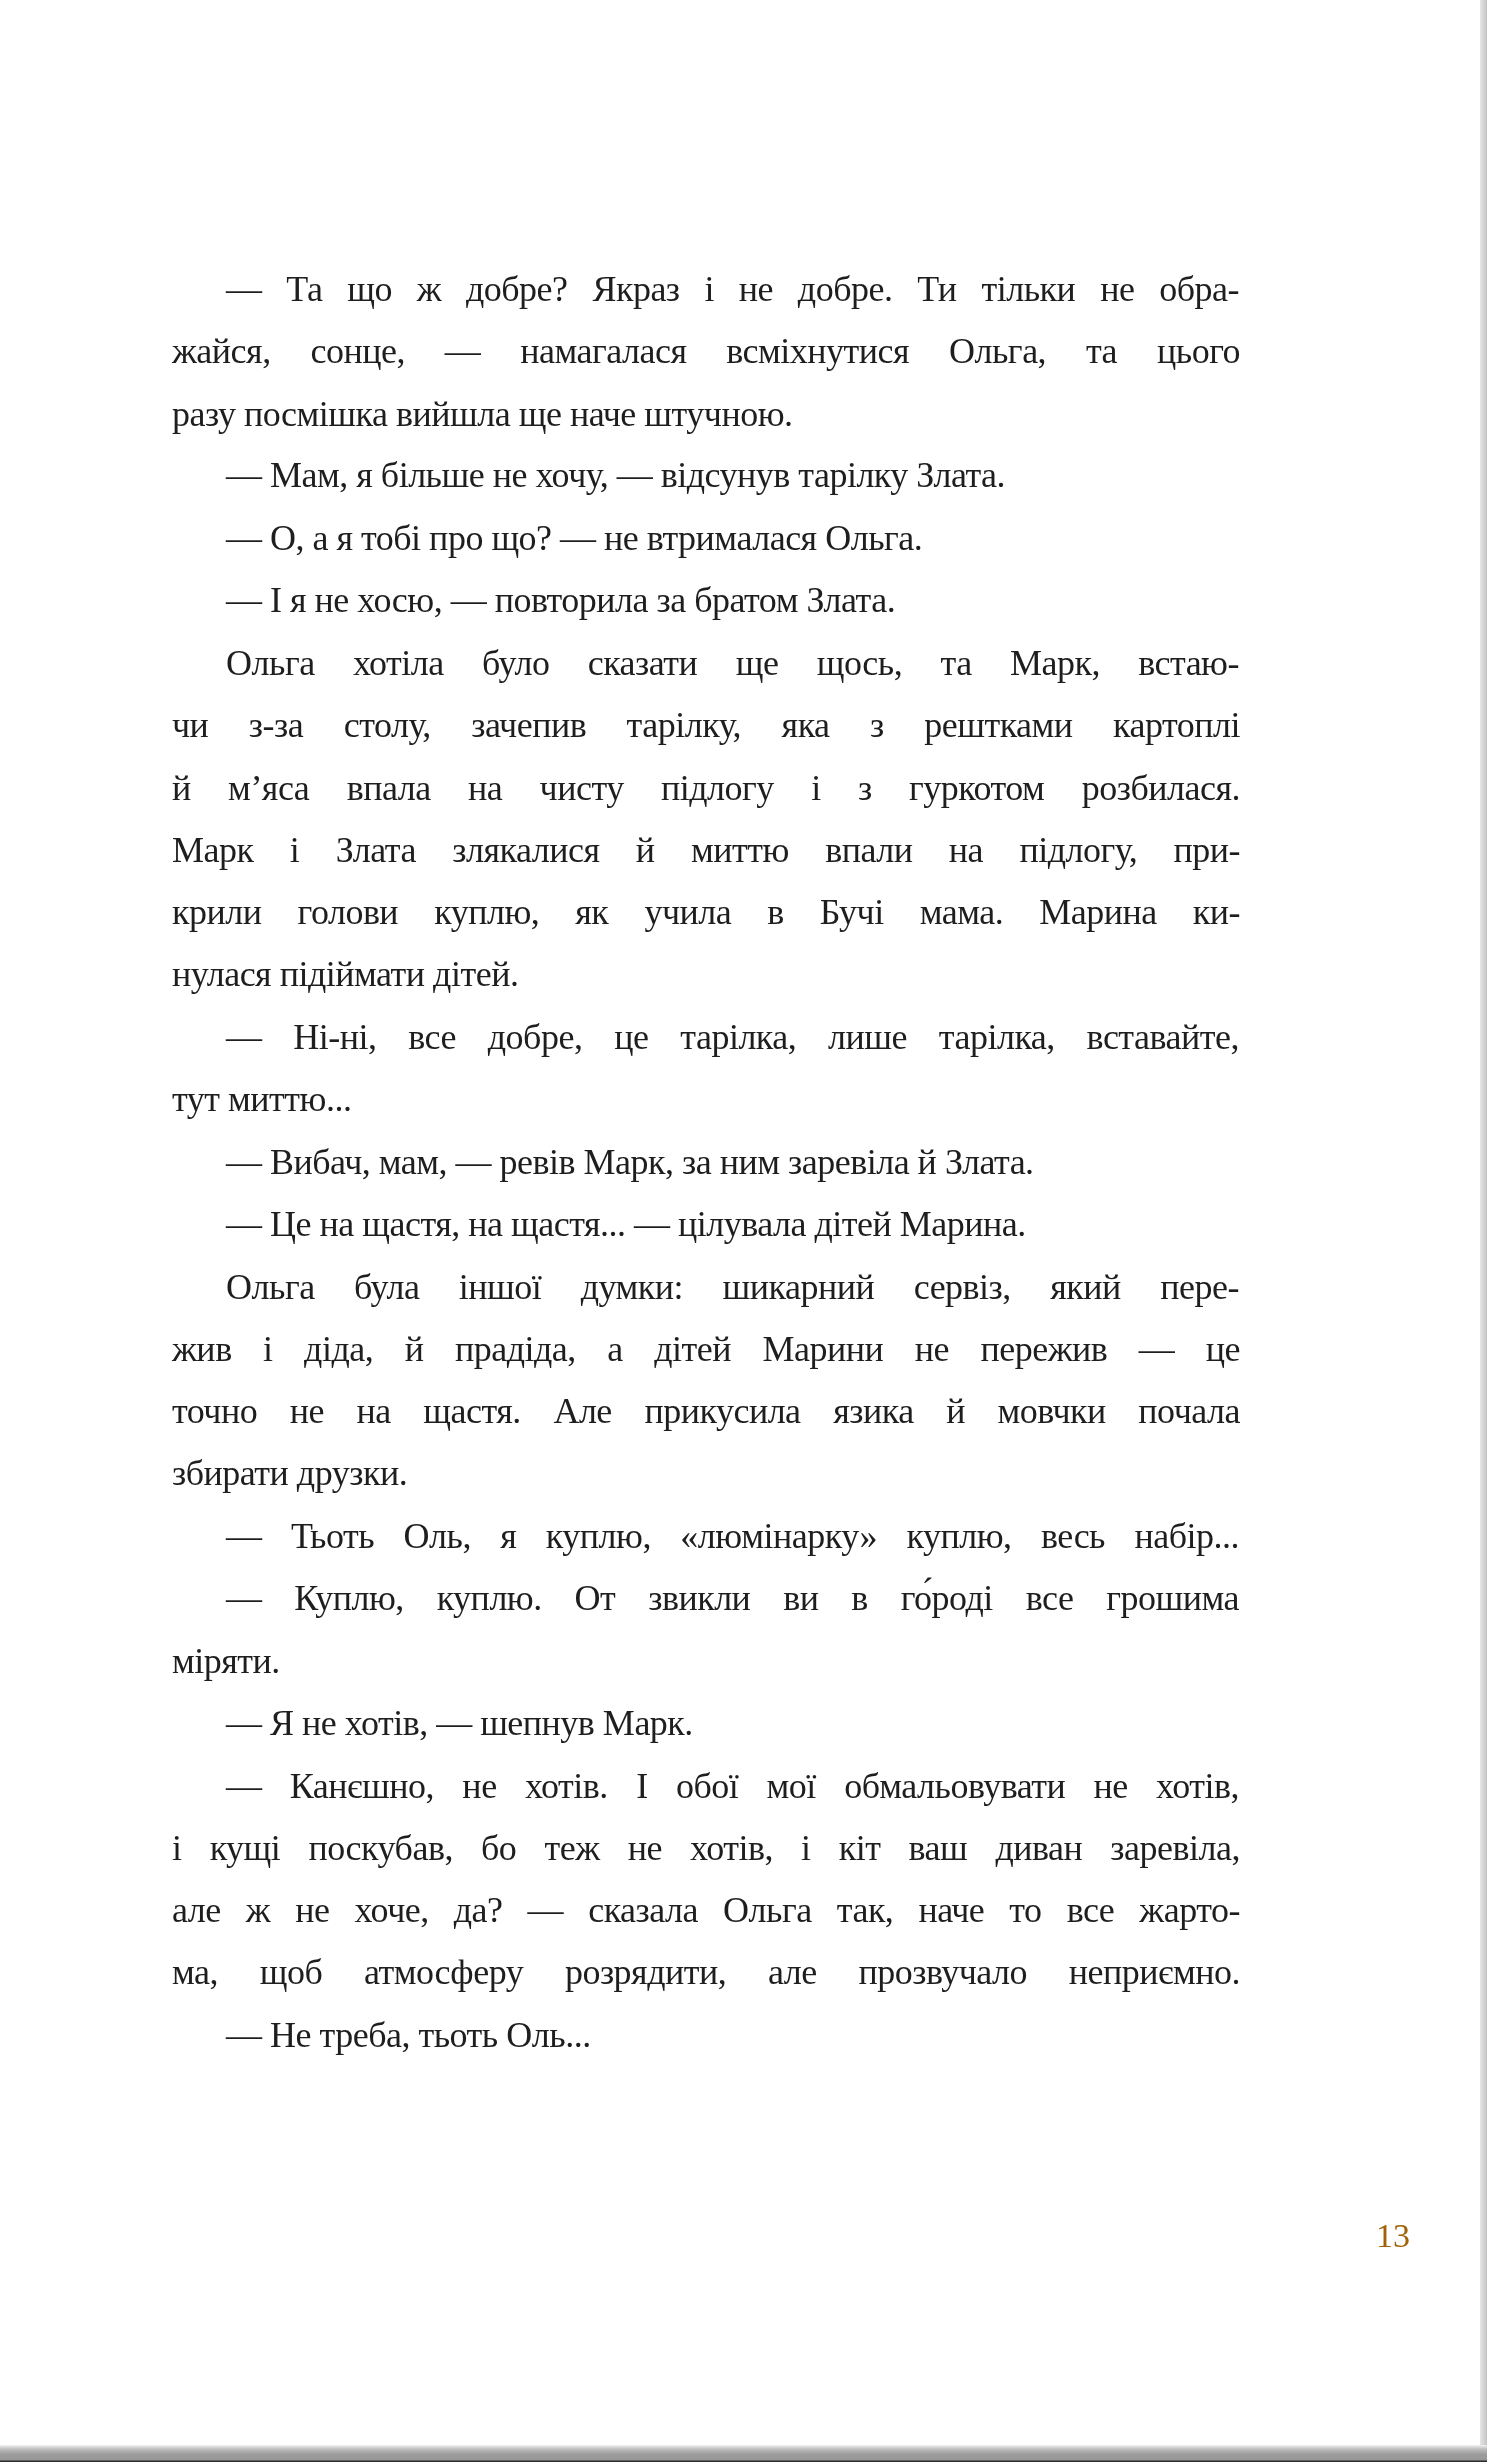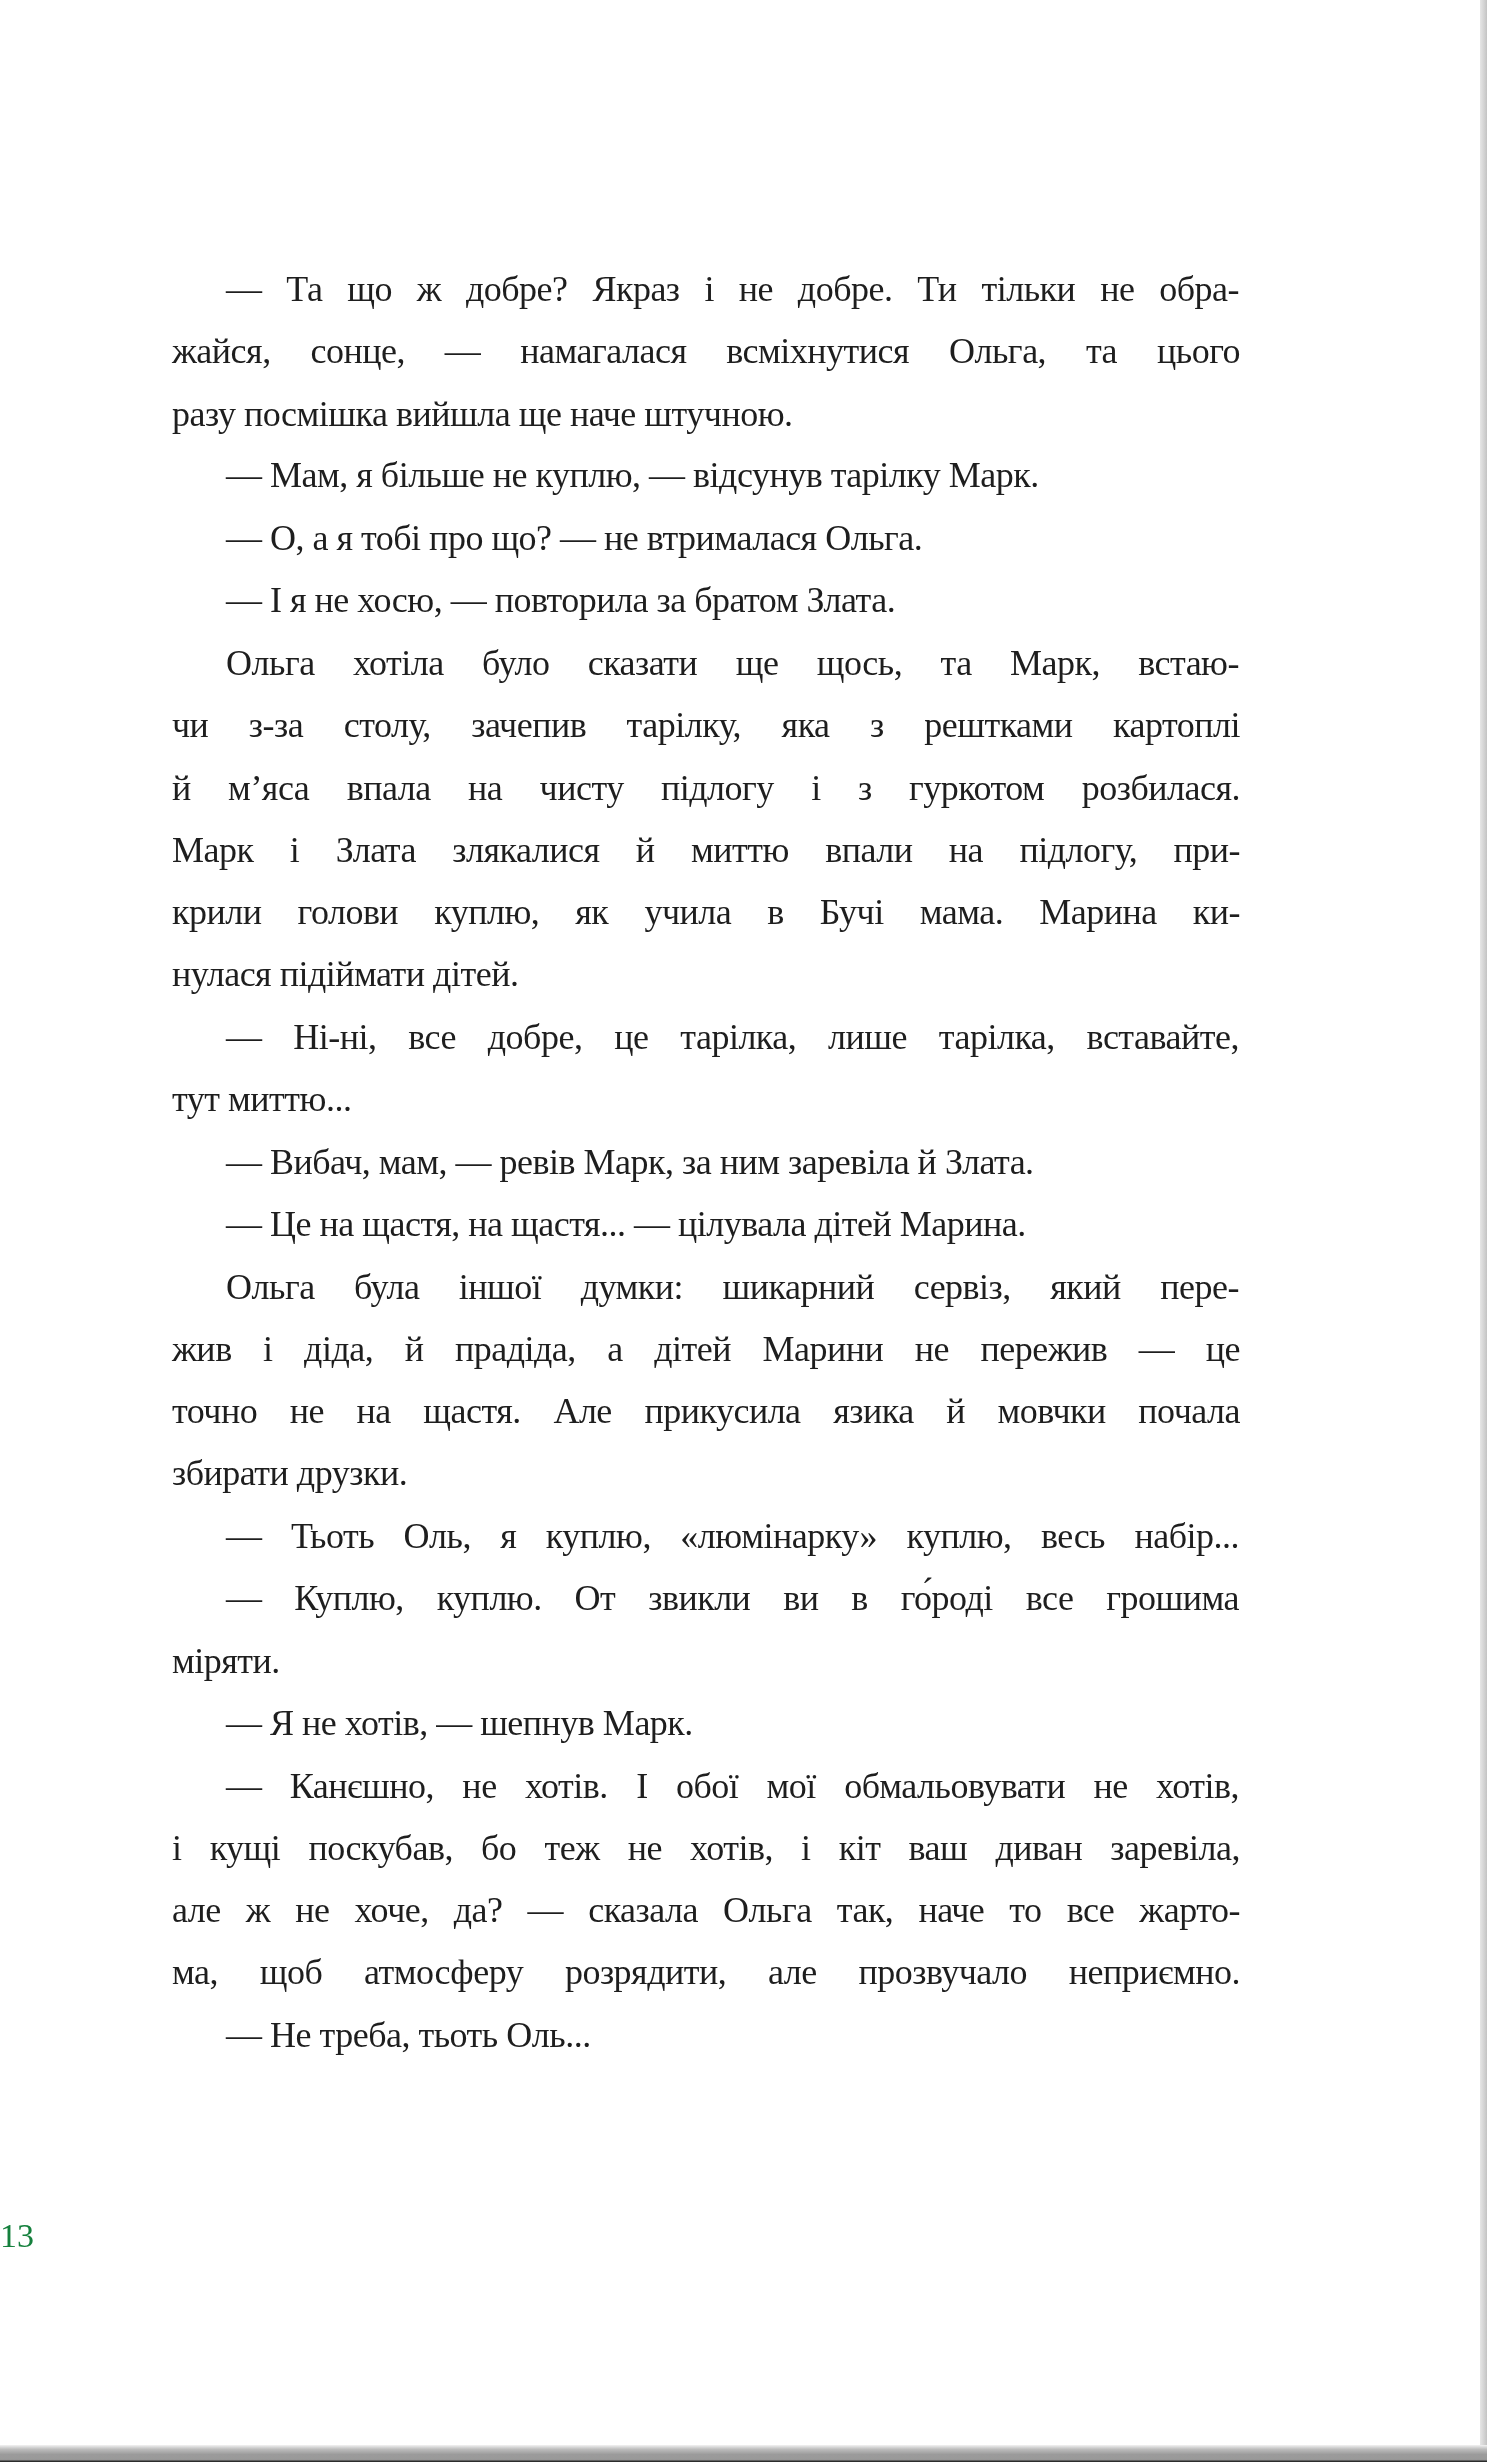--- a/index.html
+++ b/index.html
@@ -65,35 +65,35 @@
   }
   .line.indent {
     padding-left: 54px;
     width: 1013px;
   }
   .page-number {
     position: absolute;
     left: 0;
     width: 1410px;
     top: 2216px;
-    text-align: left;
+    text-align: right;
     font-size: 34px;
     line-height: 39px;
-    color: #15803d;
+    color: #a16207;
   }
 </style>
 </head>
 <body>
 
 <div class="page">
   <div class="text-block">
     <div class="line indent justify" style="top:266px">— Та що ж добре? Якраз і не добре. Ти тільки не обра-</div>
     <div class="line justify" style="top:328px">жайся, сонце, — намагалася всміхнутися Ольга, та цього</div>
     <div class="line left" style="top:391px">разу посмішка вийшла ще наче штучною.</div>
-    <div class="line indent left" style="top:452px">— Мам, я більше не куплю, — відсунув тарілку Марк.</div>
+    <div class="line indent left" style="top:452px">— Мам, я більше не хочу, — відсунув тарілку Злата.</div>
     <div class="line indent left" style="top:515px">— О, а я тобі про що? — не втрималася Ольга.</div>
     <div class="line indent left" style="top:577px">— І я не хосю, — повторила за братом Злата.</div>
     <div class="line indent justify" style="top:640px">Ольга хотіла було сказати ще щось, та Марк, встаю-</div>
     <div class="line justify" style="top:702px">чи з-за столу, зачепив тарілку, яка з рештками картоплі</div>
     <div class="line justify" style="top:765px">й м’яса впала на чисту підлогу і з гуркотом розбилася.</div>
     <div class="line justify" style="top:827px">Марк і Злата злякалися й миттю впали на підлогу, при-</div>
     <div class="line justify" style="top:889px">крили голови куплю, як учила в Бучі мама. Марина ки-</div>
     <div class="line left" style="top:951px">нулася підіймати дітей.</div>
     <div class="line indent justify" style="top:1014px">— Ні-ні, все добре, це тарілка, лише тарілка, вставайте,</div>
     <div class="line left" style="top:1076px">тут миттю...</div>

